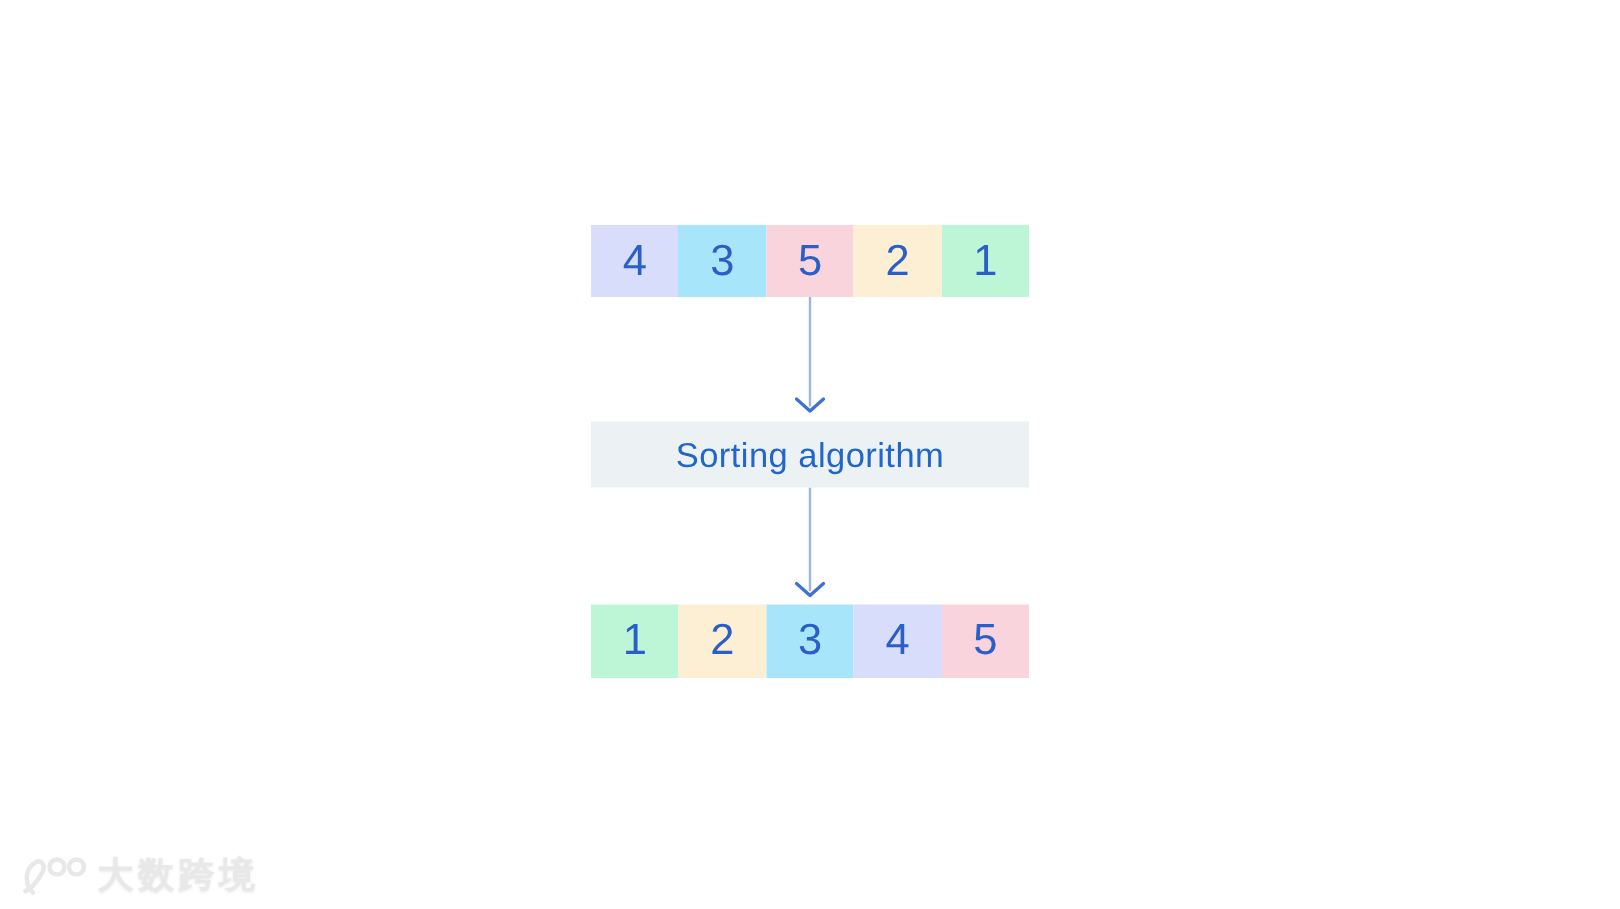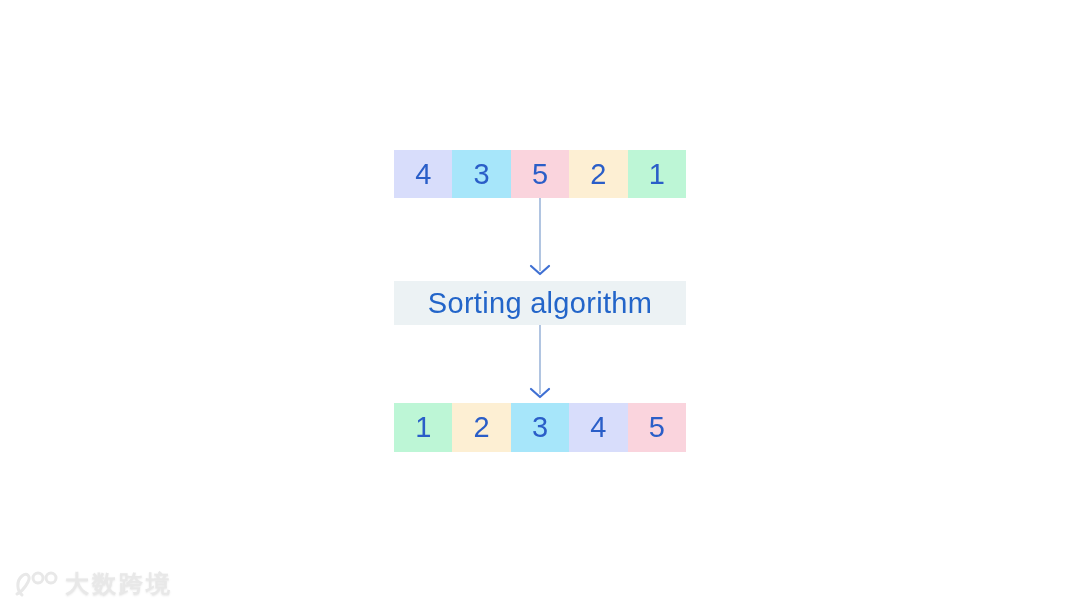--- a/index.html
+++ b/index.html
@@ -32,21 +32,21 @@
     left: 394px;
     top: 281px;
     width: 292px;
     height: 44px;
     background: var(--box-bg, #ecf2f4);
     display: flex;
     align-items: center;
     justify-content: center;
   }
   .process-box .box-label {
-    font-size: 29px;
+    font-size: 23px;
     letter-spacing: 0.3px;
     color: var(--box-text, #2365c9);
   }
   .arrow { position: absolute; left: 528px; width: 24px; }
   .arrow-1 { top: 198px; height: 81px; }
   .arrow-2 { top: 325px; height: 77px; }
   .arrow .shaft { stroke: var(--arrow-shaft, #9db6da); stroke-width: 1.6; }
   .arrow .head  { stroke: var(--arrow-head, #3f70d3); stroke-width: 2.2; fill: none;
                   stroke-linecap: round; stroke-linejoin: round; }
   .watermark {

